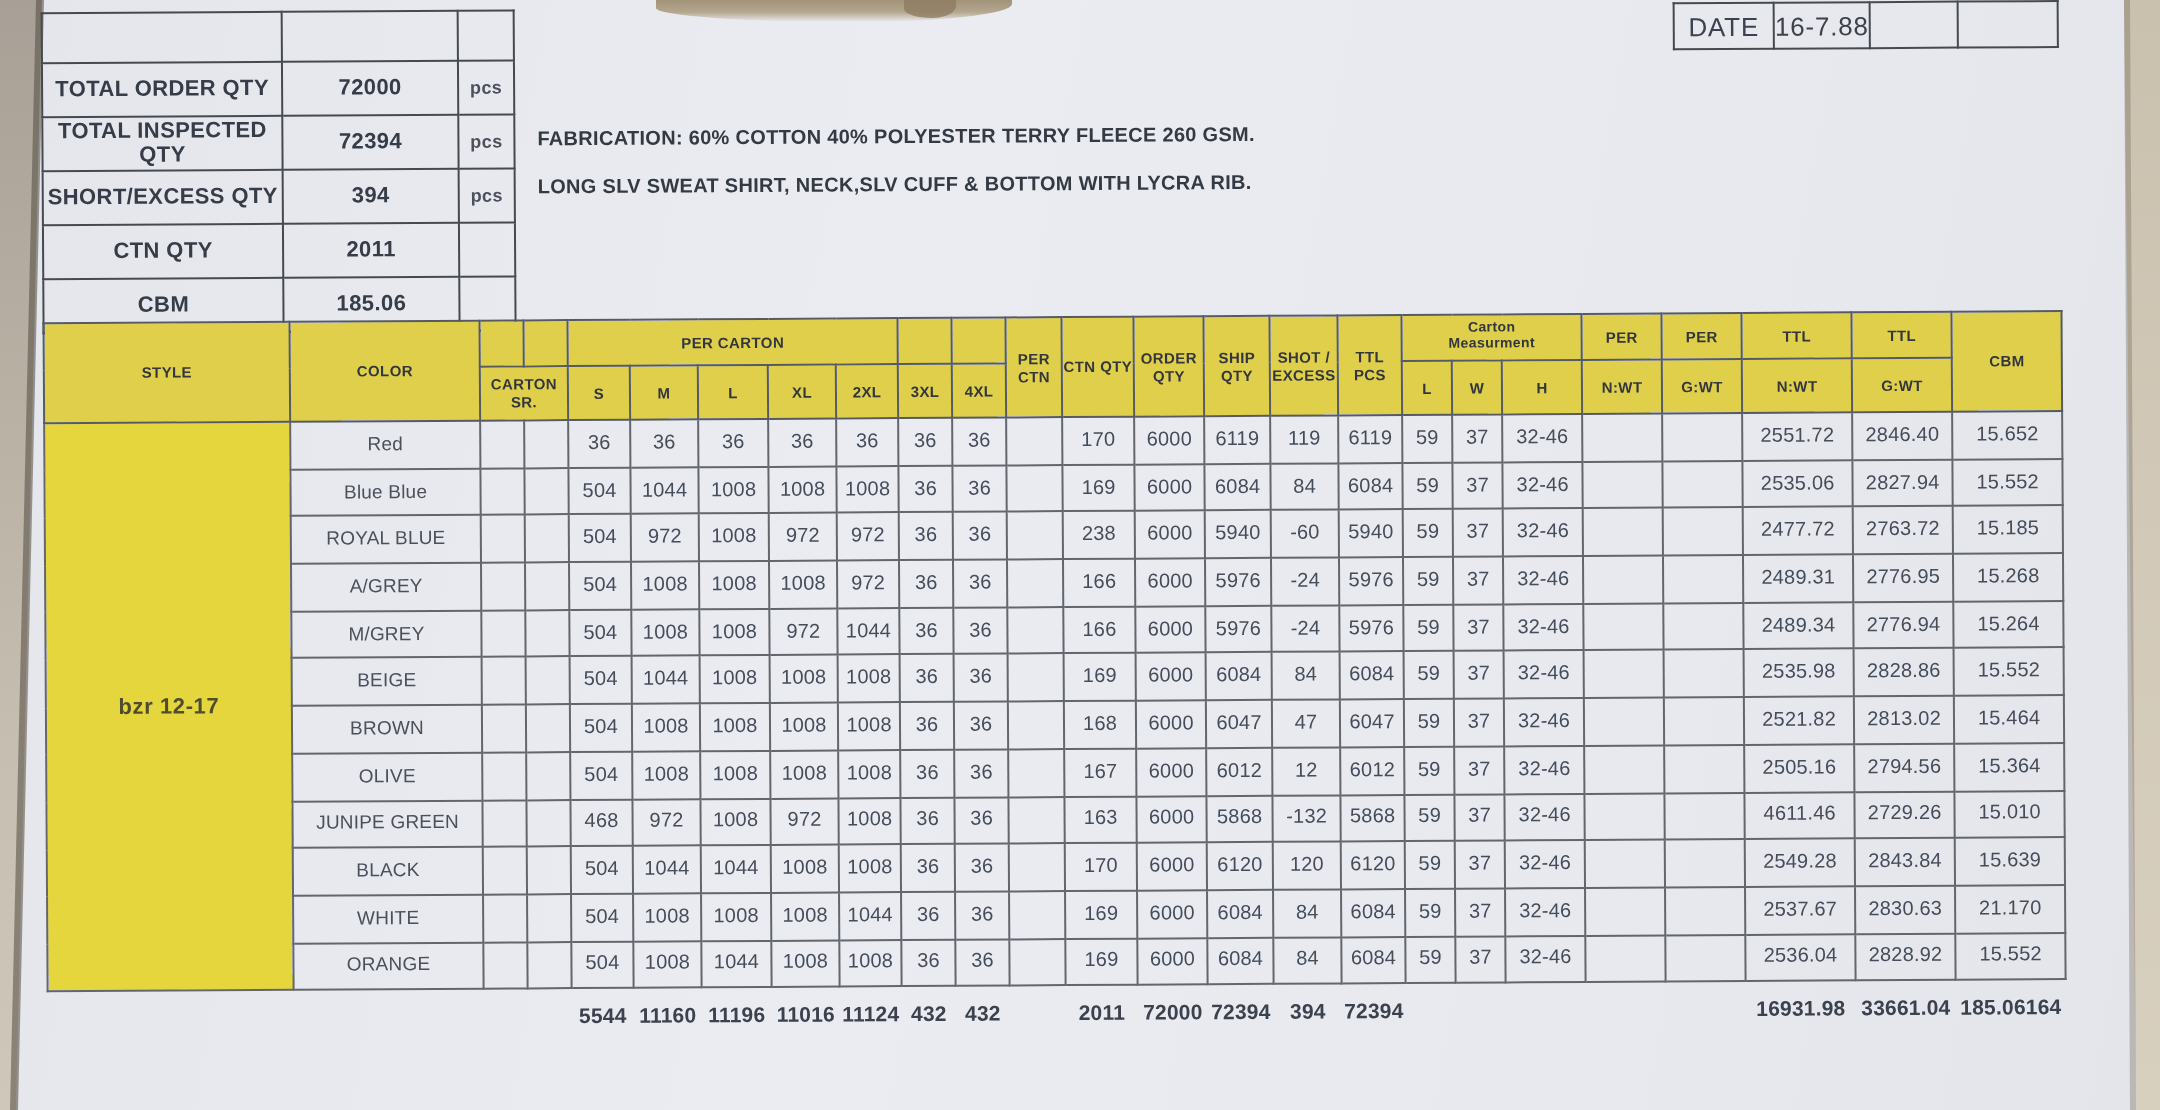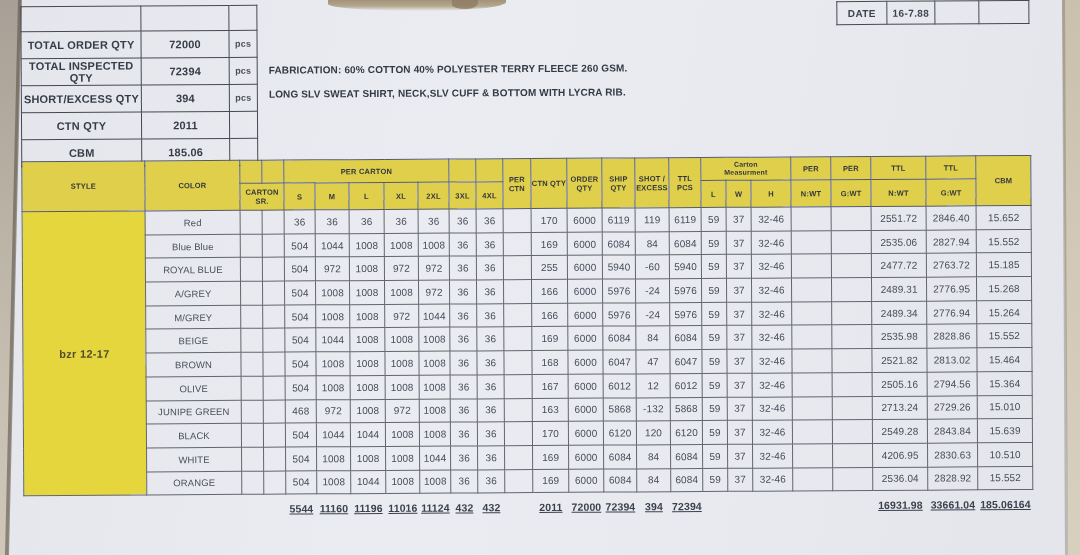--- a/index.html
+++ b/index.html
@@ -36,40 +36,40 @@
 
   
   .summary{position:absolute;left:22px;top:3px;width:236px;}
   .summary td{border:1.5px solid #454a52;height:26px;
     font-size:11px;font-weight:bold;color:#363c48;letter-spacing:.2px;}
   .summary tr.blank td{height:24px;}
   .summary td.unit{font-size:9px;font-weight:bold;color:#4a505c;text-transform:lowercase;}
 
   
   .datebox{position:absolute;left:838px;top:3px;width:192px;}
-  .datebox td{border:1.4px solid #454a52;height:22px;font-size:10px;font-weight:bold;
+  .datebox td{border:1.4px solid #454a52;height:22px;font-size:13px;font-weight:normal;
     color:#3c424e;letter-spacing:.4px;}
 
   
   .notes{position:absolute;left:270px;top:63px;}
   .note{font-size:10px;font-weight:bold;color:#343a44;letter-spacing:.15px;margin-bottom:13px;}
 
   
   .mt{position:absolute;left:22px;top:158px;width:1009px;}
   .mt th{background:var(--yellow,#dfcf4b);border:1.2px solid #565b63;
     font-size:7.5px;font-weight:bold;color:#33373d;letter-spacing:.2px;line-height:1.2;}
   .mt thead tr:nth-child(1) th{height:22px;}
   .mt thead tr:nth-child(2) th{height:26px;margin-top:34px;}
   .mt th.ml{white-space:pre-line;}
   .mt th.soft{font-size:7px;font-weight:600;}
   .mt td{border:1.1px solid #62666e;font-size:10px;color:#454c5a;height:22.7px;letter-spacing:.1px;}
   .mt td.style-cell{background:var(--style-yellow,#e6d63e);font-weight:bold;font-size:11px;
     color:#4f4d2e;letter-spacing:.3px;}
   .mt td.color-cell{font-size:9.5px;color:#4a505c;}
-  .mt tr.totals td{border:none;font-weight:600;font-size:10.5px;color:#3b414d;height:27px;text-decoration:underline;}
+  .mt tr.totals td{border:none;font-weight:600;font-size:10.5px;color:#3b414d;height:27px;}
 </style>
 </head>
 <body>
 
 <div class="stage">
 
   <div class="left-strip"></div>
   <div class="left-strip-shadow"></div>
   <div class="right-strip"></div>
   <div class="right-strip-shadow"></div>
@@ -272,21 +272,21 @@
             <td></td>
             <td></td>
             <td>504</td>
             <td>972</td>
             <td>1008</td>
             <td>972</td>
             <td>972</td>
             <td>36</td>
             <td>36</td>
             <td></td>
-            <td>255</td>
+            <td>238</td>
             <td>6000</td>
             <td>5940</td>
             <td>-60</td>
             <td>5940</td>
             <td>59</td>
             <td>37</td>
             <td>32-46</td>
             <td></td>
             <td></td>
             <td>2477.72</td>
@@ -438,21 +438,21 @@
             <td>163</td>
             <td>6000</td>
             <td>5868</td>
             <td>-132</td>
             <td>5868</td>
             <td>59</td>
             <td>37</td>
             <td>32-46</td>
             <td></td>
             <td></td>
-            <td>2713.24</td>
+            <td>4611.46</td>
             <td>2729.26</td>
             <td>15.010</td>
           </tr>
           <tr>
             <td class="color-cell">BLACK</td>
             <td></td>
             <td></td>
             <td>504</td>
             <td>1044</td>
             <td>1044</td>
@@ -490,23 +490,23 @@
             <td>169</td>
             <td>6000</td>
             <td>6084</td>
             <td>84</td>
             <td>6084</td>
             <td>59</td>
             <td>37</td>
             <td>32-46</td>
             <td></td>
             <td></td>
-            <td>4206.95</td>
+            <td>2537.67</td>
             <td>2830.63</td>
-            <td>10.510</td>
+            <td>21.170</td>
           </tr>
           <tr>
             <td class="color-cell">ORANGE</td>
             <td></td>
             <td></td>
             <td>504</td>
             <td>1008</td>
             <td>1044</td>
             <td>1008</td>
             <td>1008</td>

